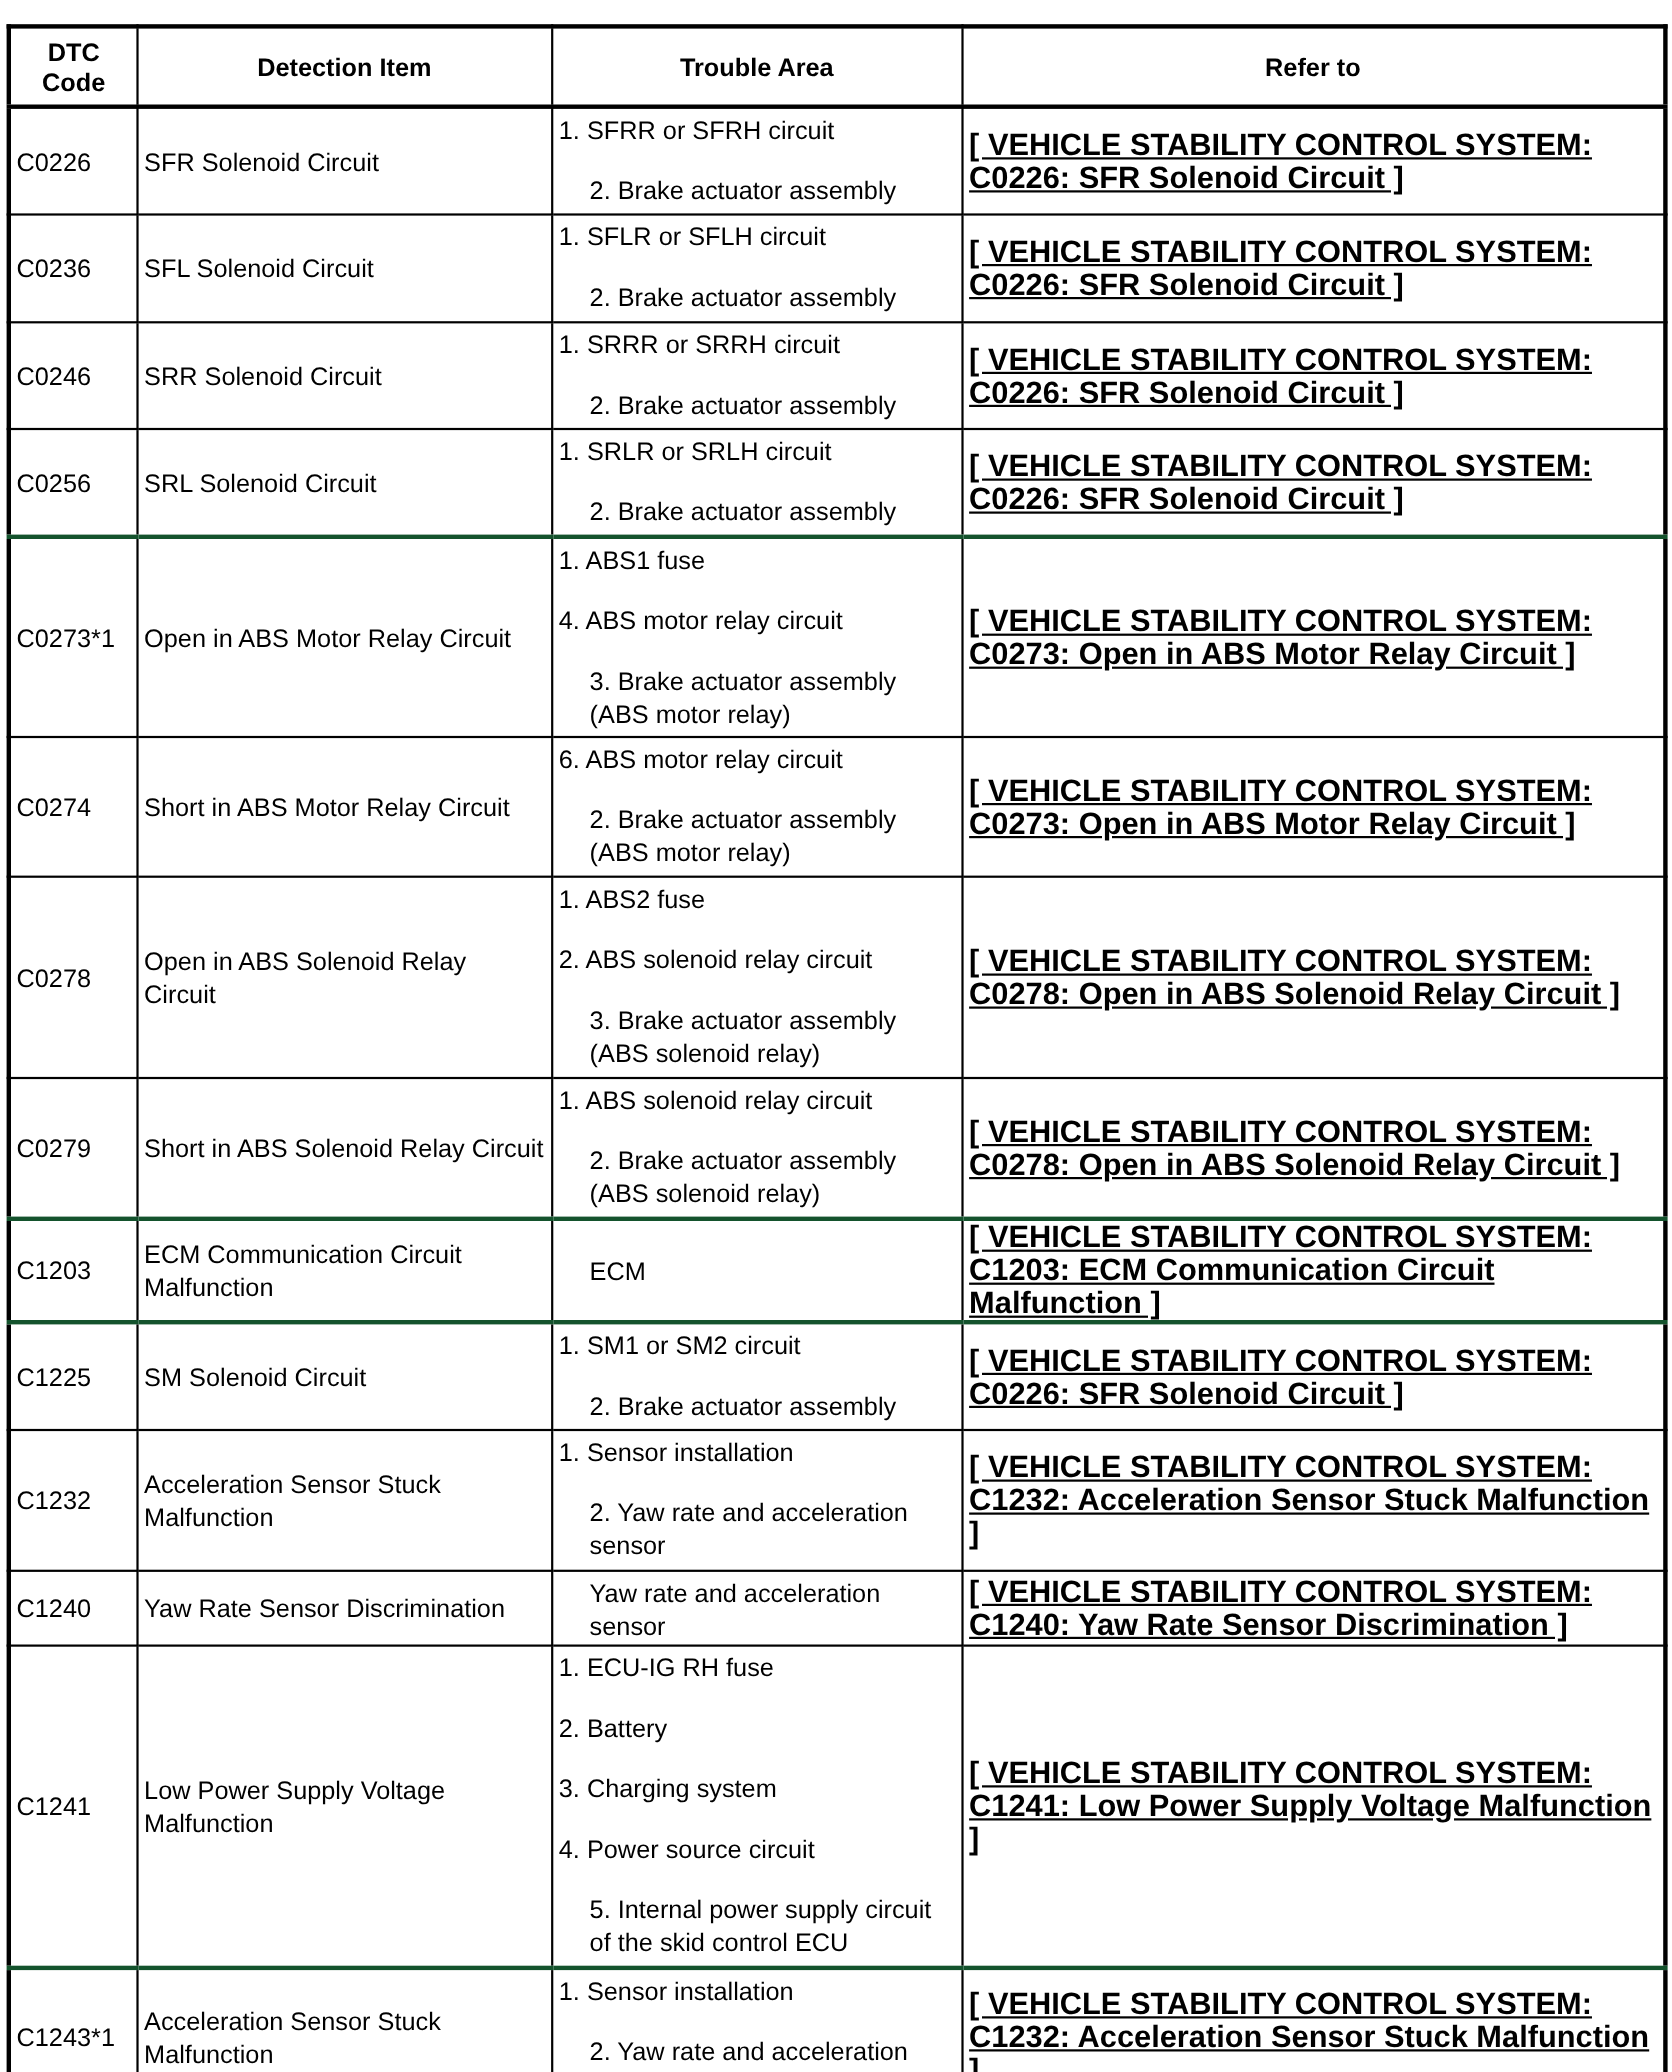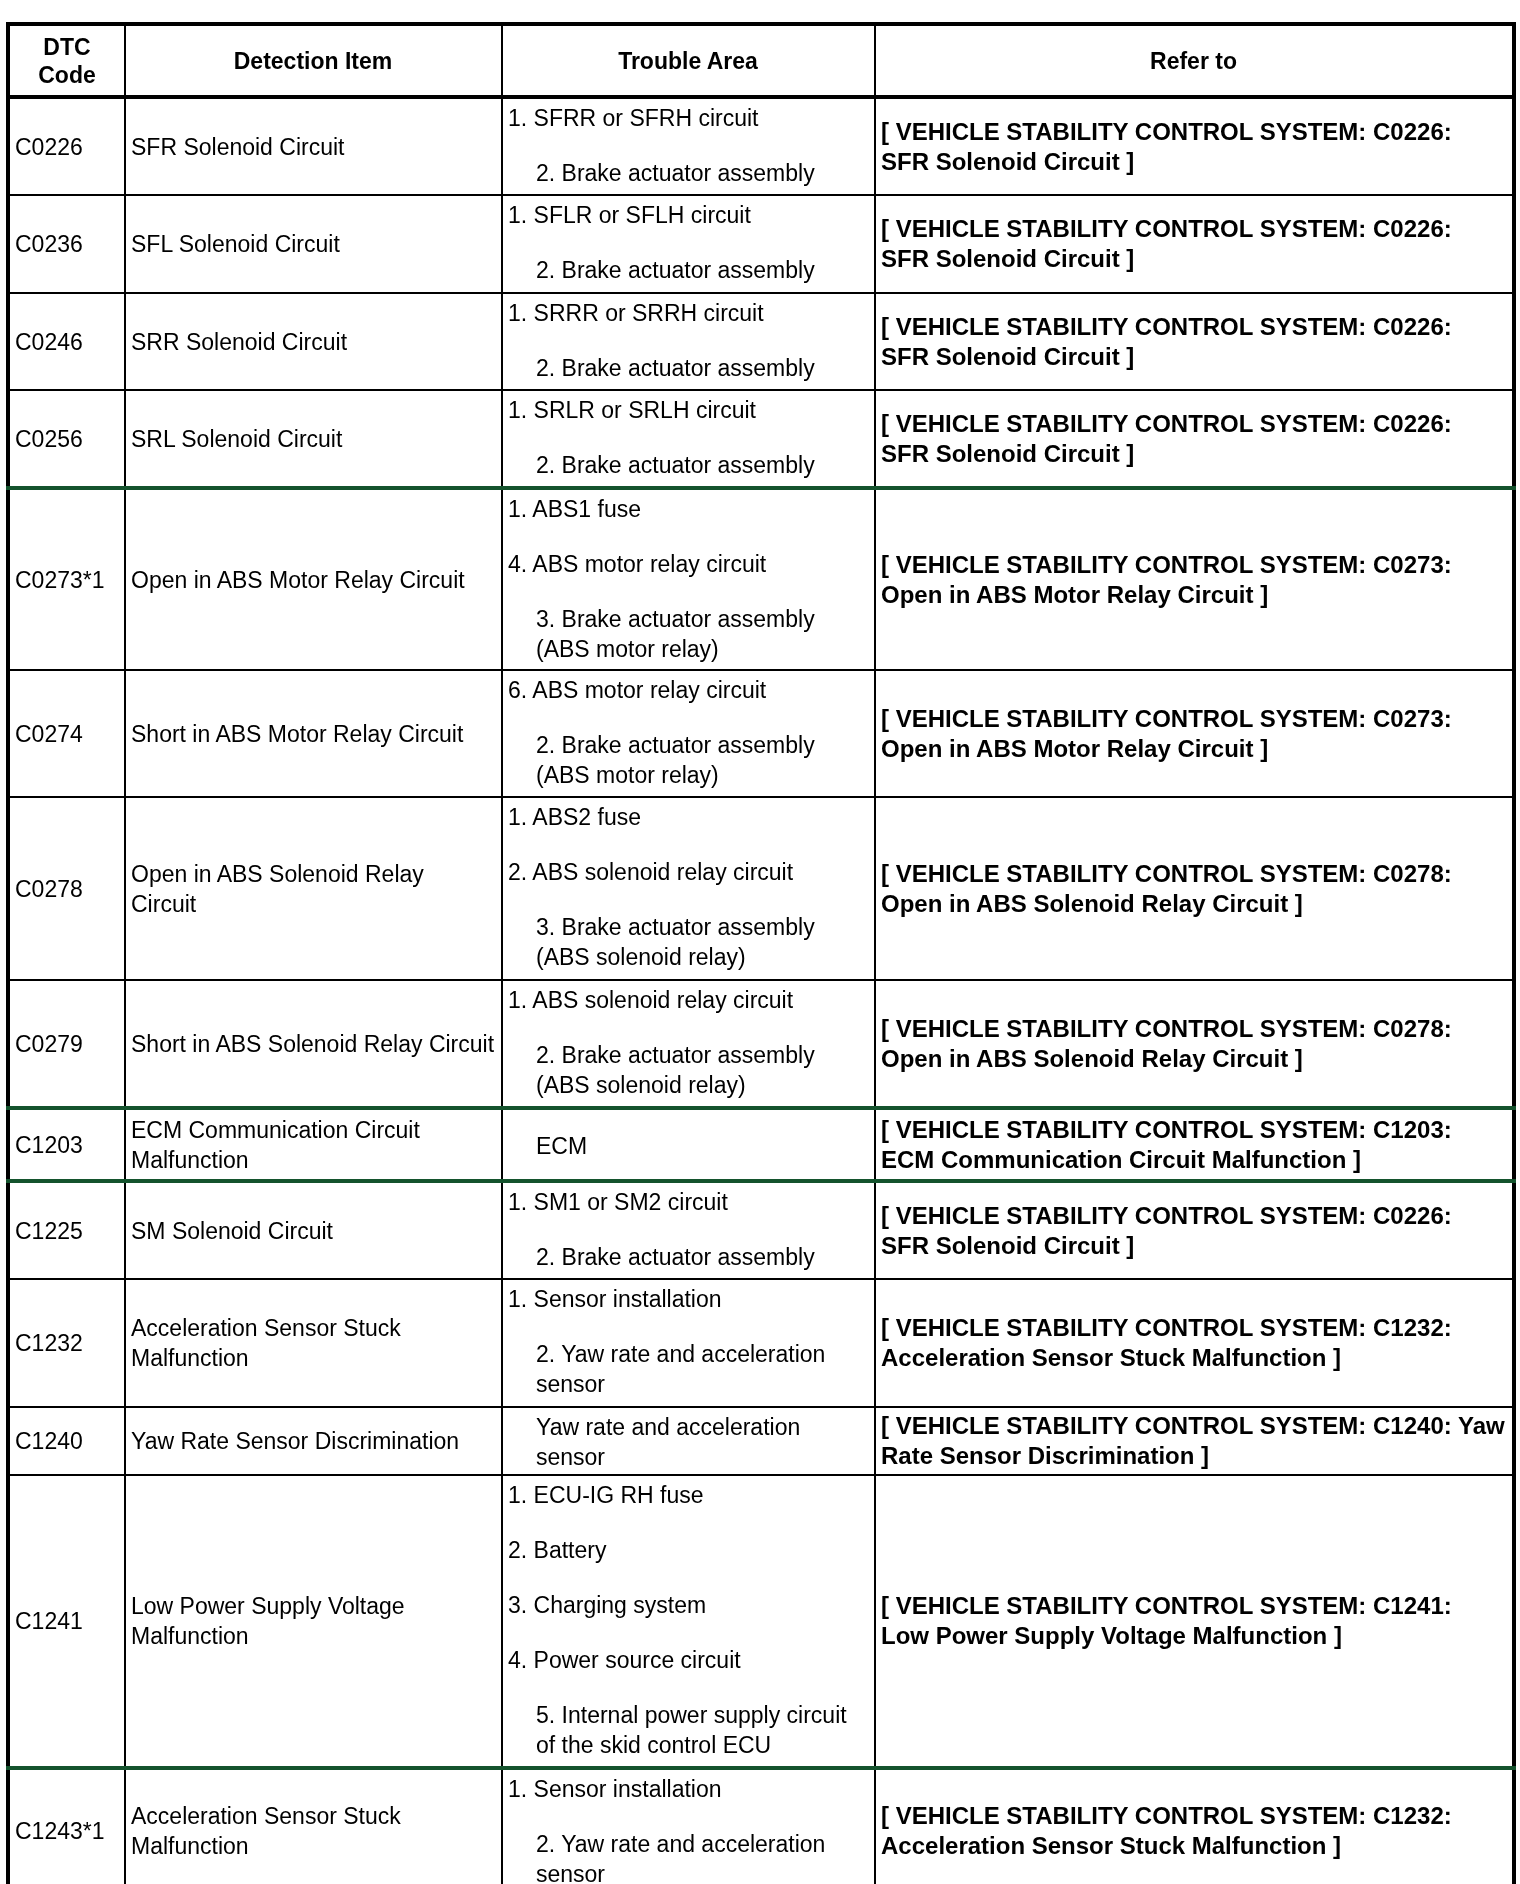--- a/index.html
+++ b/index.html
@@ -13,21 +13,21 @@
   table.dtc col.c3 { width:373px; }
   table.dtc col.c4 { width:639px; }
   th, td { border:2px solid #000; vertical-align:middle; padding:0 6px 0 5px;
            font-size:23px; line-height:30px; }
   th { font-weight:bold; text-align:center; height:69px; line-height:28px; }
   thead tr { border-bottom:4px solid #000; }
   td.code, td.item { text-align:left; }
   td.area { vertical-align:top; padding-top:4px; padding-bottom:2px; }
   td.area .ai { display:block; margin-bottom:25px; }
   td.area .ai:last-child { margin-bottom:0;margin-left:28px; }
-  td.ref { font-weight:bold; font-size:24px; }
+  td.ref { font-weight:bold; font-size:28px;text-decoration:underline; }
   tr.thick-top td { border-top:4px solid #14532d; }
 </style>
 </head>
 <body>
 
 <table class="dtc">
   <colgroup>
     <col class="c1">
       <col class="c2">
       <col class="c3">

